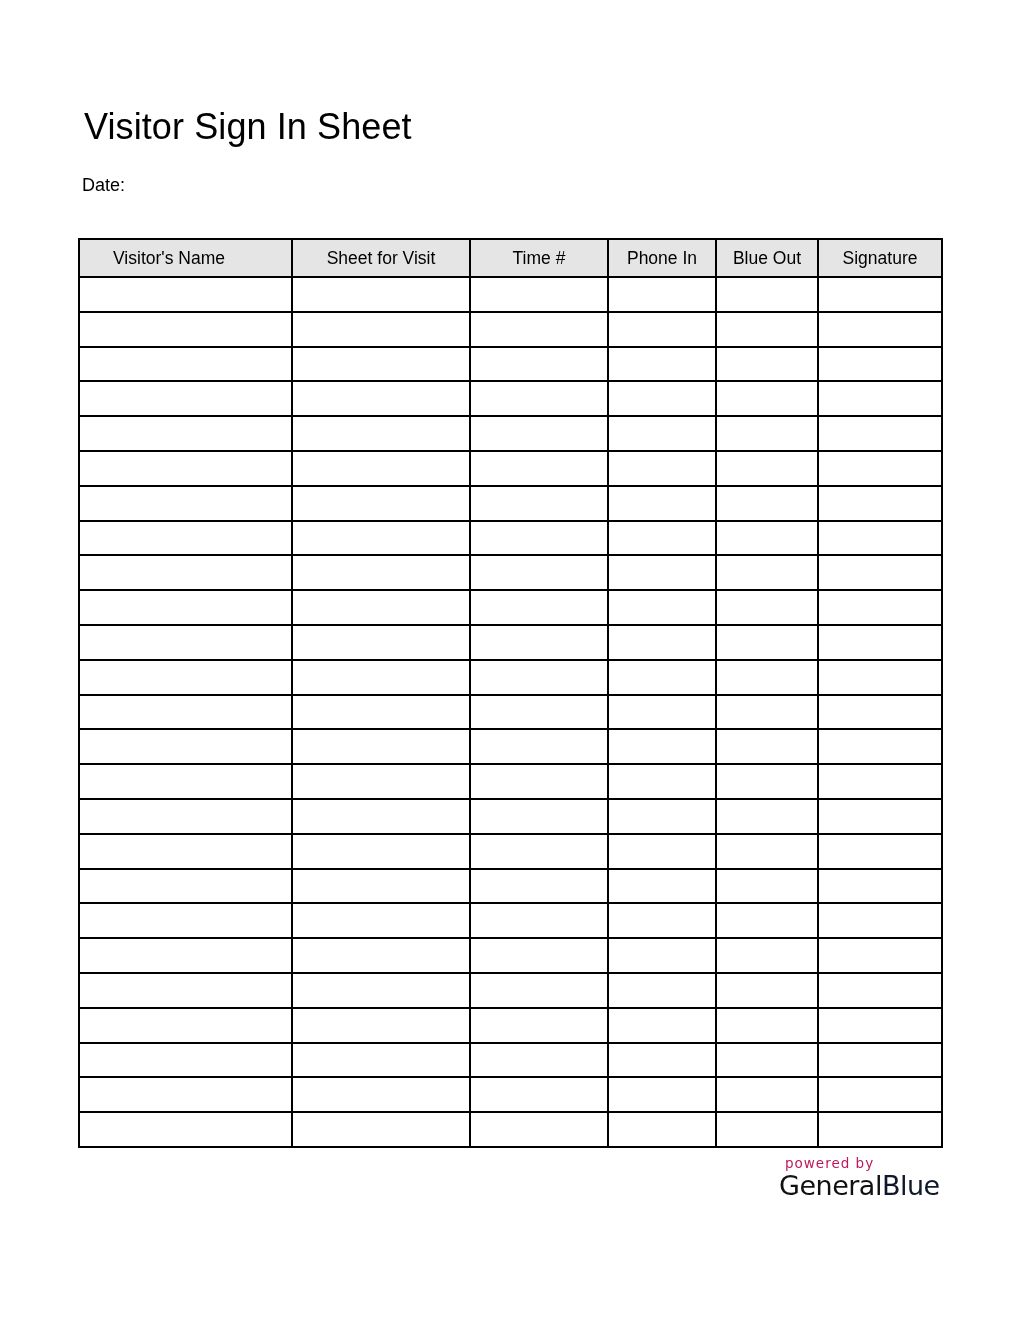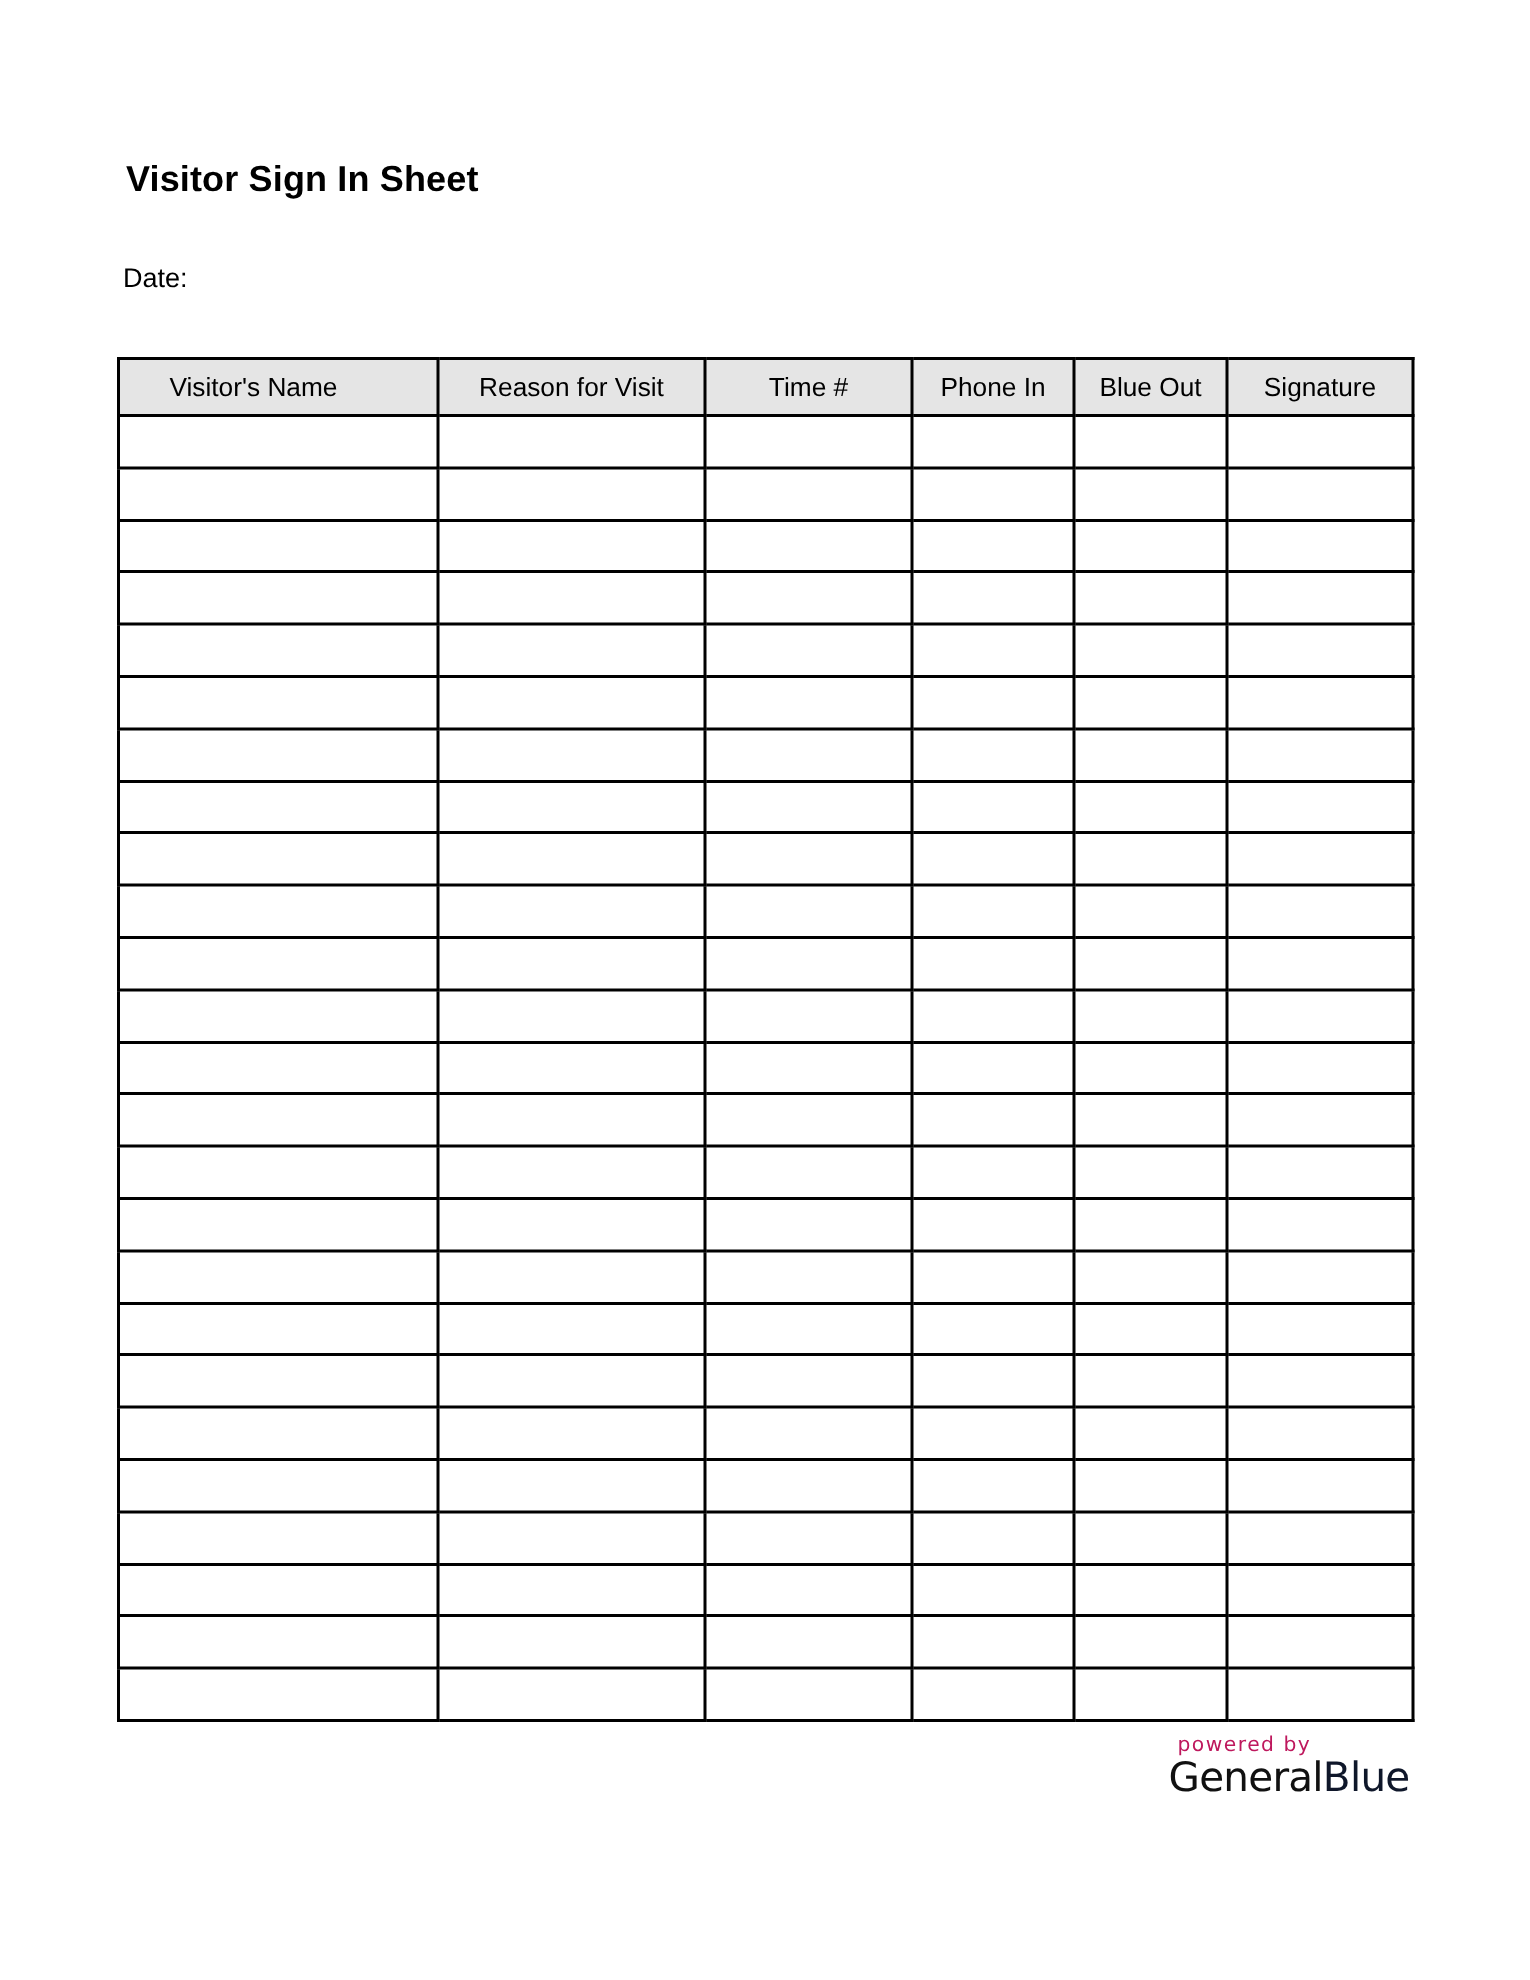--- a/index.html
+++ b/index.html
@@ -1,17 +1,17 @@
 <!DOCTYPE html>
 <html><head>
   <meta charset="utf-8">
   <style>
     html, body { margin: 0; padding: 0; background: #ffffff; }
     body { width: 1020px; height: 1320px; position: relative; font-family: "Liberation Sans", sans-serif; color: #000; }
-    .title { position: absolute; left: 84px; top: 106px; font-size: 24px; font-weight: bold; margin: 0; letter-spacing: 0.1px; }
+    .title { position: absolute; left: 84px; top: 106px; font-size: 36px; font-weight: normal; margin: 0; letter-spacing: 0.1px; }
     .date-label { position: absolute; left: 82px; top: 175px; font-size: 18px; }
     table.sheet { position: absolute; left: 78px; top: 238px; width: 863px; border-collapse: collapse; table-layout: fixed; }
     table.sheet th, table.sheet td { border: 2px solid #000; padding: 0; }
     table.sheet th { background: #e5e5e5; height: 36px; font-weight: normal; font-size: 17.5px; text-align: center; }
     table.sheet th.left { text-align: left; padding-left: 33px; }
     table.sheet td { height: 32.8px; }
     .footer { position: absolute; left: 779px; top: 1155px; width: 162px; }
     .powered { font-family: "DejaVu Sans", sans-serif; font-size: 13.5px; color: #be185d; letter-spacing: 1px; padding-left: 6px; }
     .brand { font-family: "DejaVu Sans", sans-serif; font-size: 27px; line-height: 30px; letter-spacing: -0.5px; white-space: nowrap; }
     .brand .g { color: #111111; }
@@ -28,21 +28,21 @@
       <col style="width: 213px;">
       <col style="width: 178px;">
       <col style="width: 138px;">
       <col style="width: 108px;">
       <col style="width: 102px;">
       <col style="width: 124px;">
     </colgroup>
   <thead>
     <tr>
       <th class="left">Visitor's Name</th>
-      <th>Reason for Visit</th>
+      <th>Sheet for Visit</th>
       <th>Time #</th>
       <th>Phone In</th>
       <th>Blue Out</th>
       <th>Signature</th>
     </tr>
   </thead>
   <tbody id="rows">
       <tr>
         <td></td>
         <td></td>

